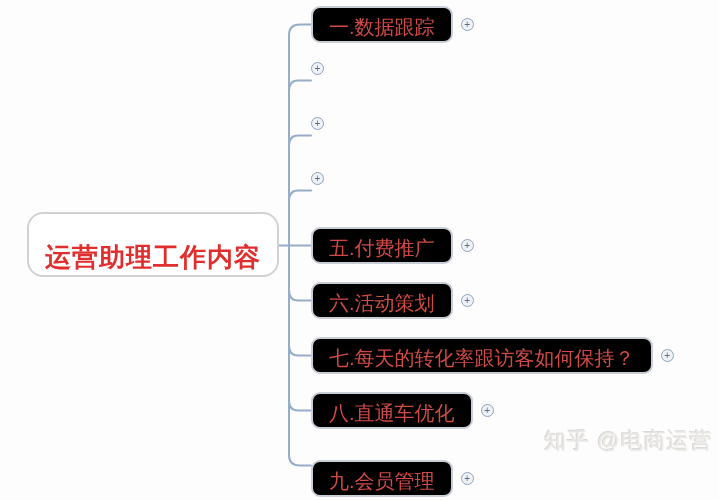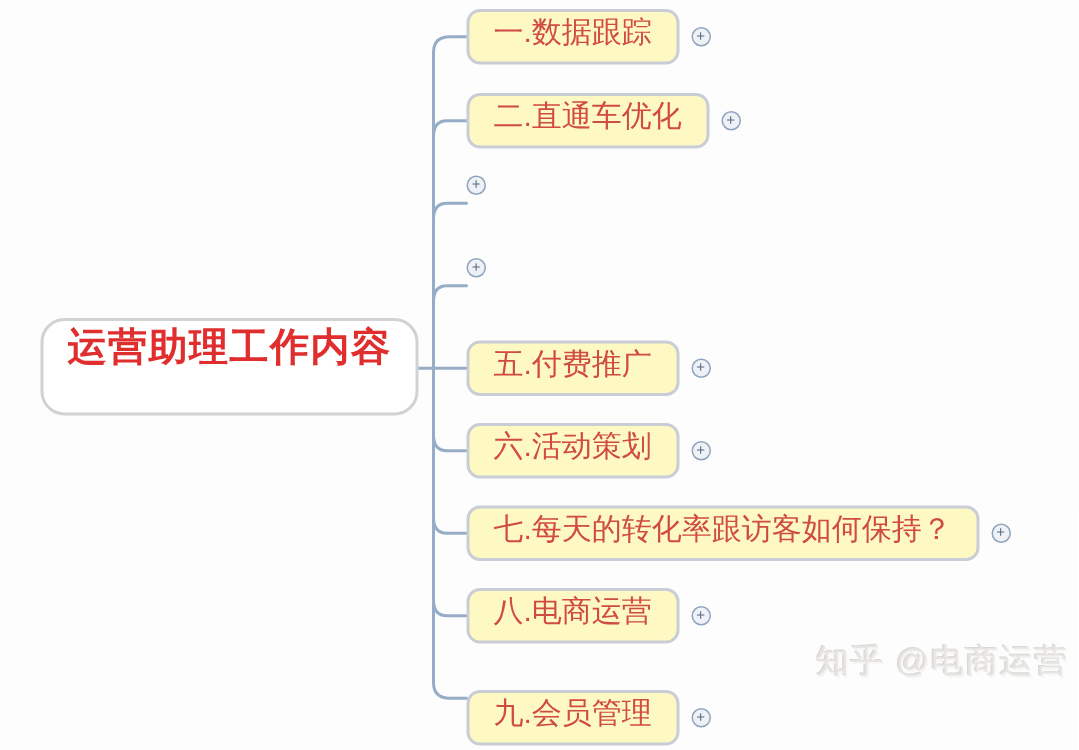--- a/index.html
+++ b/index.html
@@ -25,45 +25,45 @@
     position: absolute;
     left: 27px;
     top: 212px;
     width: 252px;
     height: 65px;
     box-sizing: border-box;
     background: #ffffff;
     border: 2px solid #d2d2d2;
     border-radius: 16px;
     display: flex;
-    align-items: flex-start;
+    align-items: flex-end;
     justify-content: center;
     font-size: 26px;
     font-weight: bold;
     color: #e02e2e;
     letter-spacing: 1px;
     z-index: 2;
     cursor: default;
   }
   .branch-row {
     position: absolute;
     left: 311px;
     display: flex;
     align-items: center;
     gap: 8px;
     z-index: 2;
   }
   .branch-node {
     height: 37px;
     box-sizing: border-box;
-    background: #fef9c3;
+    background: #000000;
     border: 2px solid #c9ced6;
     border-radius: 9px;
     display: flex;
-    align-items: flex-start;
+    align-items: flex-end;
     padding: 0 16px;
     font-size: 20px;
     color: #d04a46;
     white-space: nowrap;
     cursor: default;
   }
   .expand-icon {
     width: 13px;
     height: 13px;
     box-sizing: border-box;
@@ -119,23 +119,20 @@
   </div>
 
   <div class="branch-row" style="top:6px">
     <div class="branch-node">
       <span>一.数据跟踪</span>
     </div>
     <span class="expand-icon">+</span>
   </div>
 
   <div class="branch-row" style="top:62px">
-    <div class="branch-node">
-      <span>二.直通车优化</span>
-    </div>
     <span class="expand-icon">+</span>
   </div>
 
   <div class="branch-row" style="top:117px">
     <span class="expand-icon">+</span>
   </div>
 
   <div class="branch-row" style="top:172px">
     <span class="expand-icon">+</span>
   </div>
@@ -156,21 +153,21 @@
 
   <div class="branch-row" style="top:337px">
     <div class="branch-node">
       <span>七.每天的转化率跟访客如何保持？</span>
     </div>
     <span class="expand-icon">+</span>
   </div>
 
   <div class="branch-row" style="top:392px">
     <div class="branch-node">
-      <span>八.电商运营</span>
+      <span>八.直通车优化</span>
     </div>
     <span class="expand-icon">+</span>
   </div>
 
   <div class="branch-row" style="top:460px">
     <div class="branch-node">
       <span>九.会员管理</span>
     </div>
     <span class="expand-icon">+</span>
   </div>

